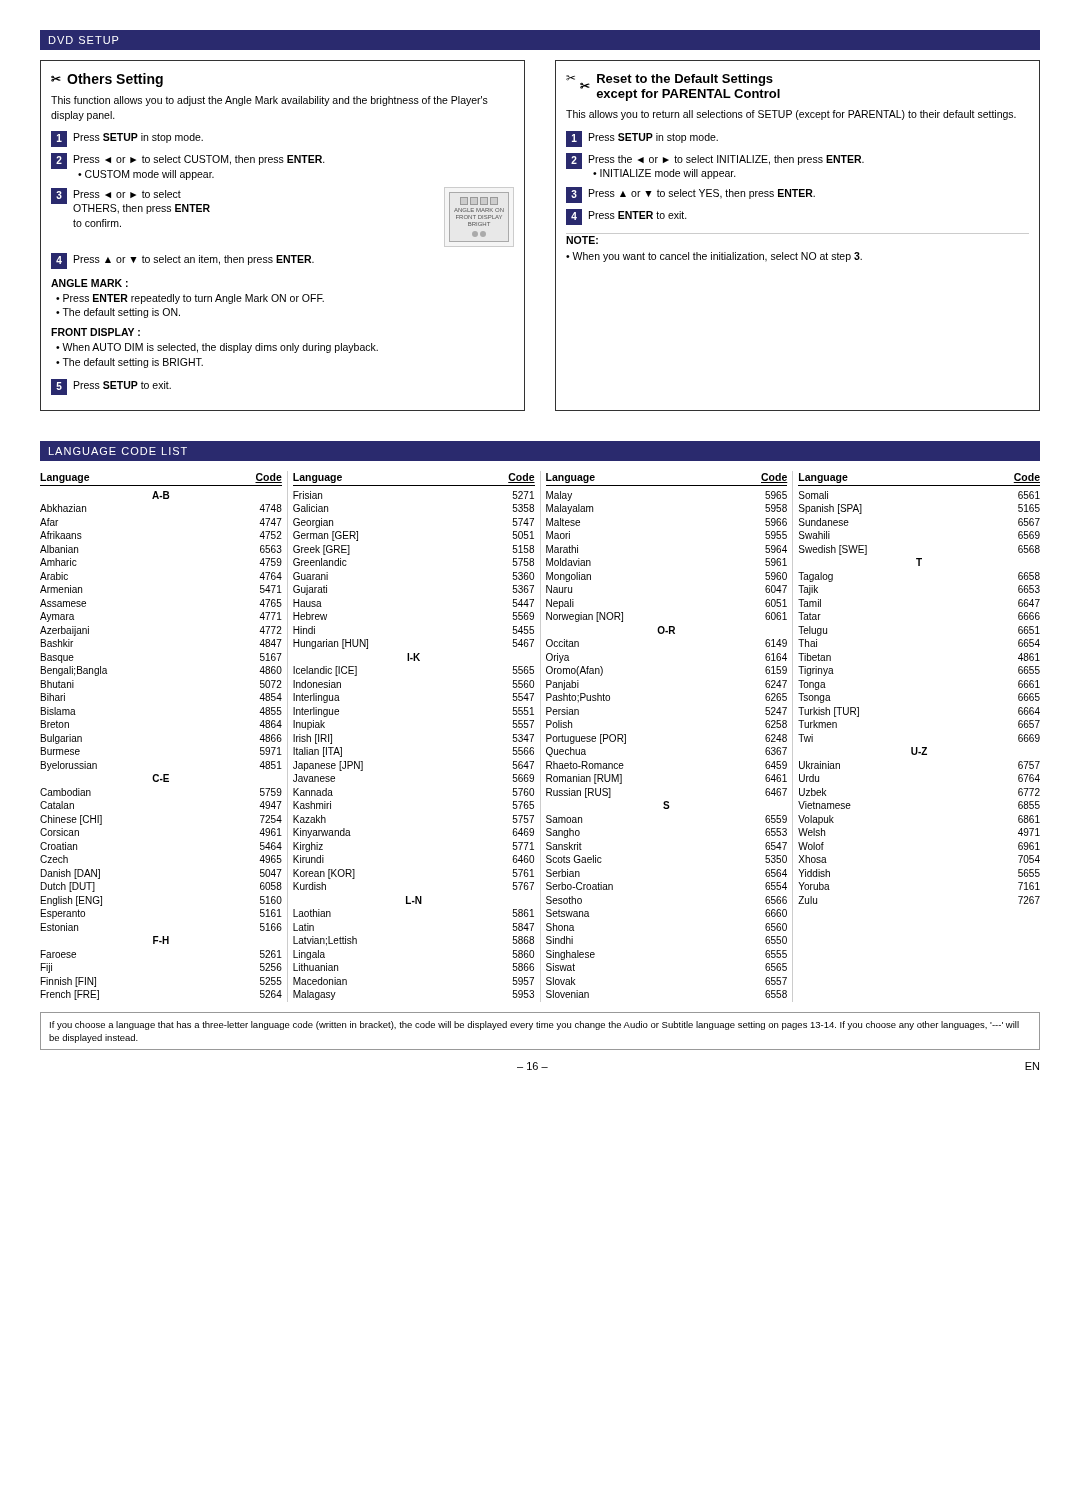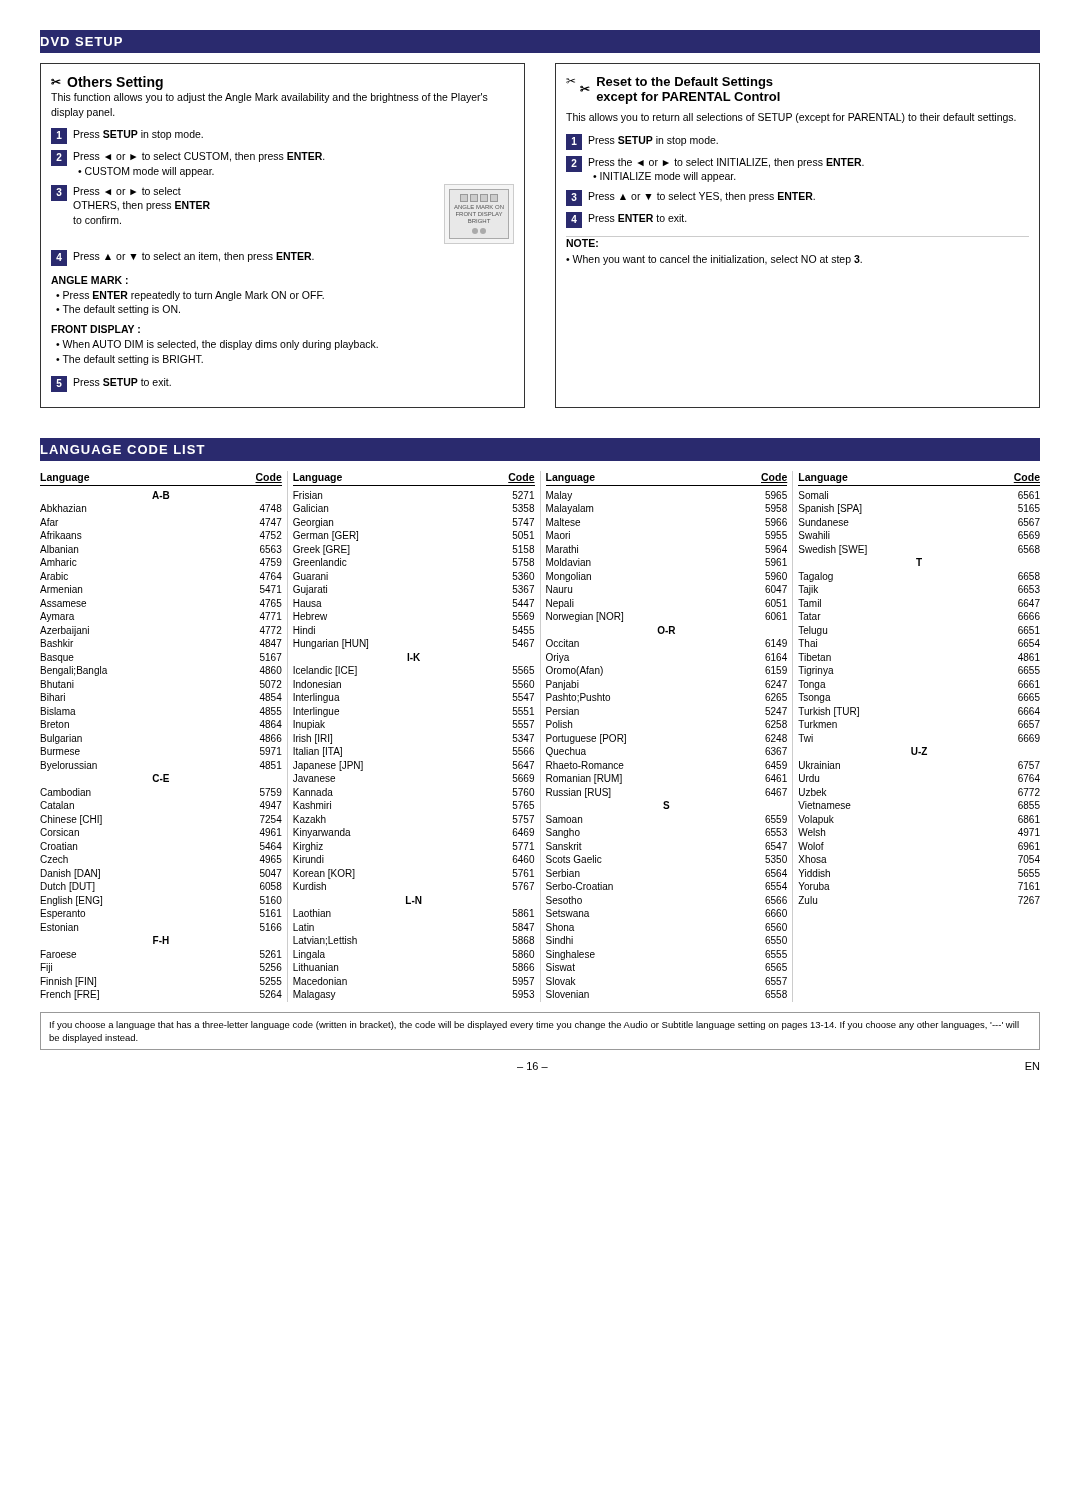--- a/index.html
+++ b/index.html
@@ -8,23 +8,23 @@
       font-family: Arial, sans-serif;
       font-size: 11px;
       color: #000;
       width: 1080px;
       min-height: 1487px;
       padding: 30px 40px;
     }
     .section-header {
       background: #2a2a6e;
       color: #fff;
-      font-size: 13px;
-      font-weight: bold;
-      padding: 4px 0;
+      font-size: 11px;
+      font-weight: normal;
+      padding: 4px 8px;
       margin-bottom: 10px;
       letter-spacing: 1px;
     }
     .top-section {
       display: flex;
       gap: 30px;
       margin-bottom: 30px;
     }
     .left-col {
       flex: 1;
@@ -32,20 +32,21 @@
       padding: 10px;
     }
     .right-col {
       flex: 1;
       border: 1px solid #333;
       padding: 10px;
     }
     .subsection-title {
       font-size: 14px;
       font-weight: bold;
+      margin-bottom: 6px;
       display: flex;
       align-items: center;
       gap: 6px;
     }
     .subsection-title::before {
       content: '✂';
       font-size: 12px;
     }
     .intro-text {
       font-size: 10.5px;

